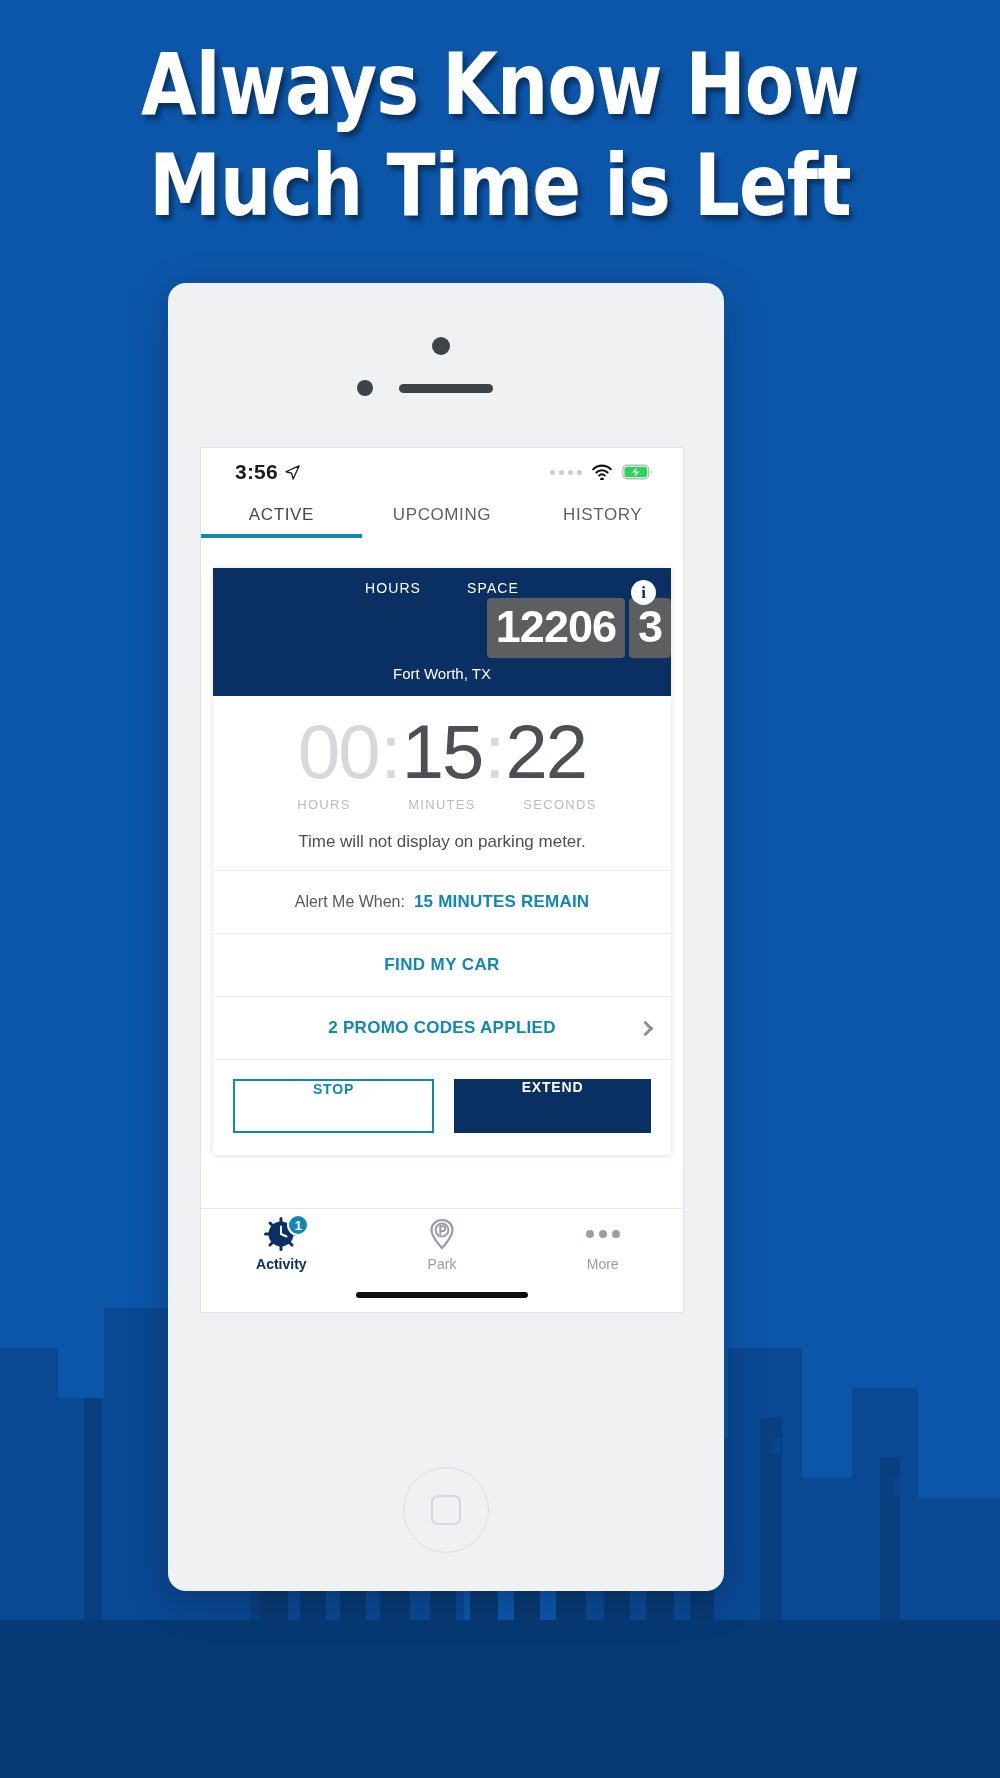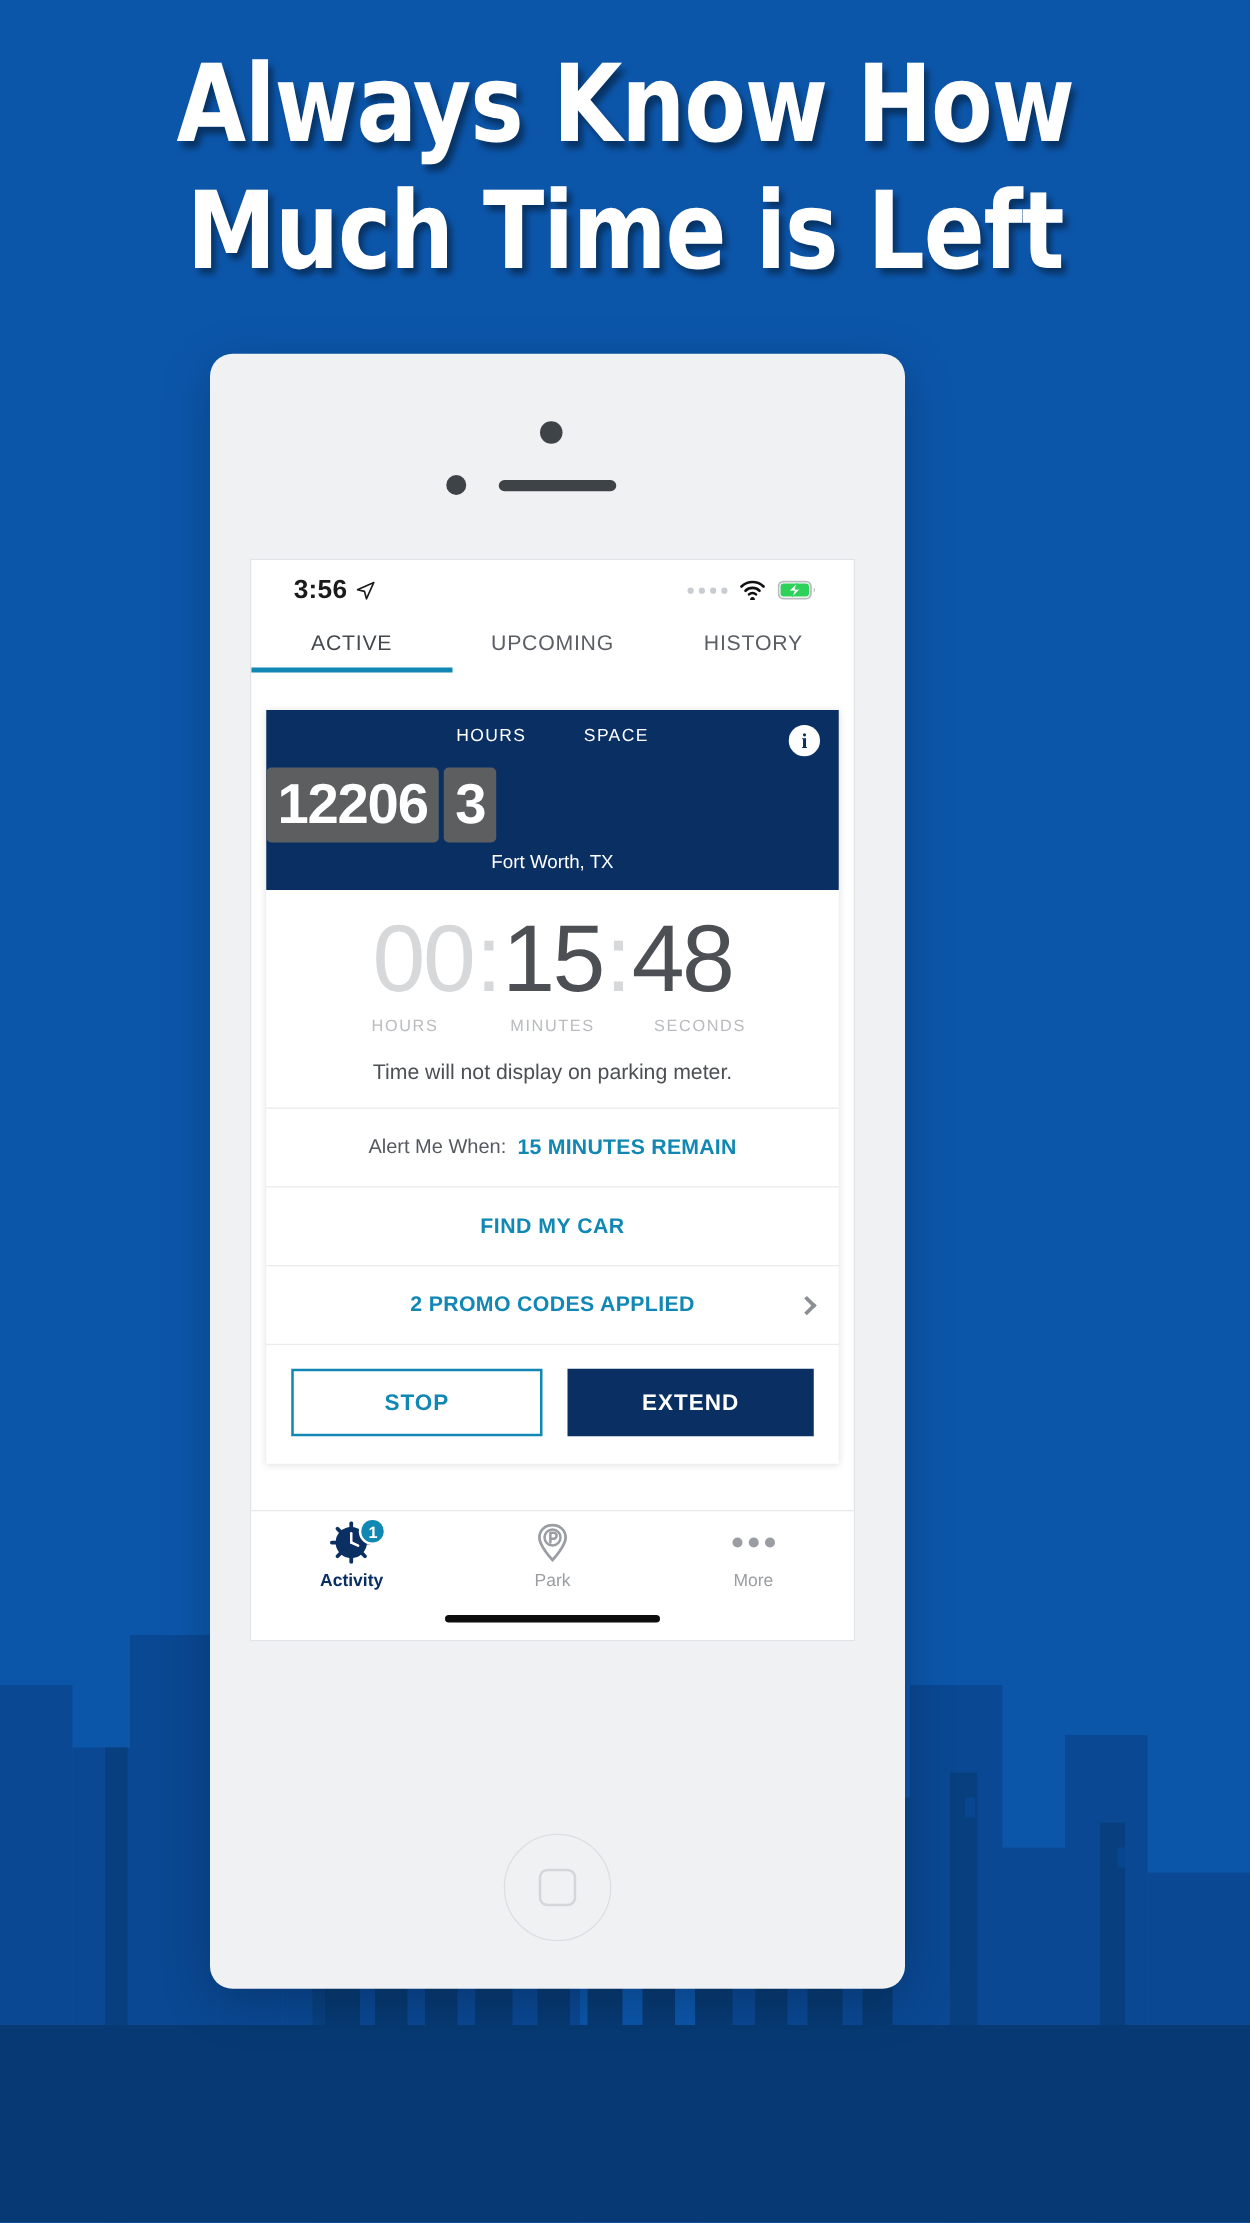--- a/index.html
+++ b/index.html
@@ -79,21 +79,21 @@
 
   
   #card { margin:14px 12px 0 12px; background:#ffffff;
           box-shadow:0 1px 6px rgba(0,0,0,0.13); }
 
   
   #zone-header { background:#0a2f63; padding:12px 0 14px 0; position:relative; }
   #zone-labels { display:flex; justify-content:center; gap:40px;
                  font-size:14px; letter-spacing:1.1px; color:#ffffff; font-weight:500; }
   #zone-labels .zl-space { margin-left:6px; }
-  #zone-values { display:flex; justify-content:flex-start; align-items:center; gap:4px; margin-top:18px; }
+  #zone-values { display:flex; justify-content:flex-end; align-items:center; gap:4px; margin-top:2px; }
   .zone-box { background:#5c5e60; color:#ffffff; font-size:45px; font-weight:bold;
               line-height:1; padding:6px 9px 9px 9px; border-radius:4px; letter-spacing:-1px; }
   #zone-city { text-align:center; color:#ffffff; font-size:15px; margin-top:7px; }
   #info-icon { position:absolute; right:15px; top:12px; width:25px; height:25px;
                border-radius:50%; background:#ffffff; color:#0a2f63;
                font-size:17px; font-weight:bold; font-family:"Liberation Serif",serif;
                display:flex; align-items:center; justify-content:center; }
 
   
   #timer { padding:18px 0 0 0; }
@@ -114,22 +114,22 @@
   #alert-value { font-size:17px; font-weight:bold; color:#1187b4; margin-left:9px; letter-spacing:0.2px; }
   #find-car { font-size:17px; font-weight:bold; color:#1187b4; letter-spacing:0.4px; }
   #promo-text { font-size:17px; font-weight:bold; color:#1187b4; letter-spacing:0.3px; }
   #promo-chevron { position:absolute; right:20px; width:11px; height:11px;
                    border-right:3px solid #8b8e92; border-top:3px solid #8b8e92;
                    transform:rotate(45deg); }
 
   
   #btn-row { border-top:1px solid #e8eaec; display:flex; gap:20px;
              padding:19px 20px 22px 20px; }
-  .btn { flex:1; height:54px; display:flex; align-items:center; justify-content:center;
-         font-size:18px; font-weight:bold; letter-spacing:0.8px; }
+  .btn { flex:1; height:54px; display:flex; justify-content:center;
+         font-size:14px; font-weight:bold; letter-spacing:0.8px; }
   #btn-stop { background:#ffffff; color:#1187b4; border:2px solid #1187b4; }
   #btn-extend { background:#0a2f63; color:#ffffff; }
 
   
   #bottom-nav { position:absolute; left:0; right:0; bottom:0; height:104px;
                 background:#ffffff; border-top:1px solid #e6e8ea; }
   #nav-items { display:flex; height:74px; padding-top:8px; }
   .nav-item { flex:1; display:flex; flex-direction:column; align-items:center; gap:5px; position:relative; }
   .nav-label { font-size:14px; color:#9a9da1; }
   .nav-item.active .nav-label { color:#0a2f63; font-weight:bold; }
@@ -278,21 +278,21 @@
         </div>
         <div id="zone-city">Fort Worth, TX</div>
       </div>
 
       <div id="timer">
         <div id="timer-digits">
           <span class="t-dim">00</span>
           <span class="t-sep">:</span>
           <span class="t-lit">15</span>
           <span class="t-sep">:</span>
-          <span class="t-lit">48</span>
+          <span class="t-lit">22</span>
         </div>
         <div id="timer-labels">
           <span>HOURS</span>
           <span>MINUTES</span>
           <span>SECONDS</span>
         </div>
         <div id="meter-note">Time will not display on parking meter.</div>
       </div>
 
       <div class="row">

